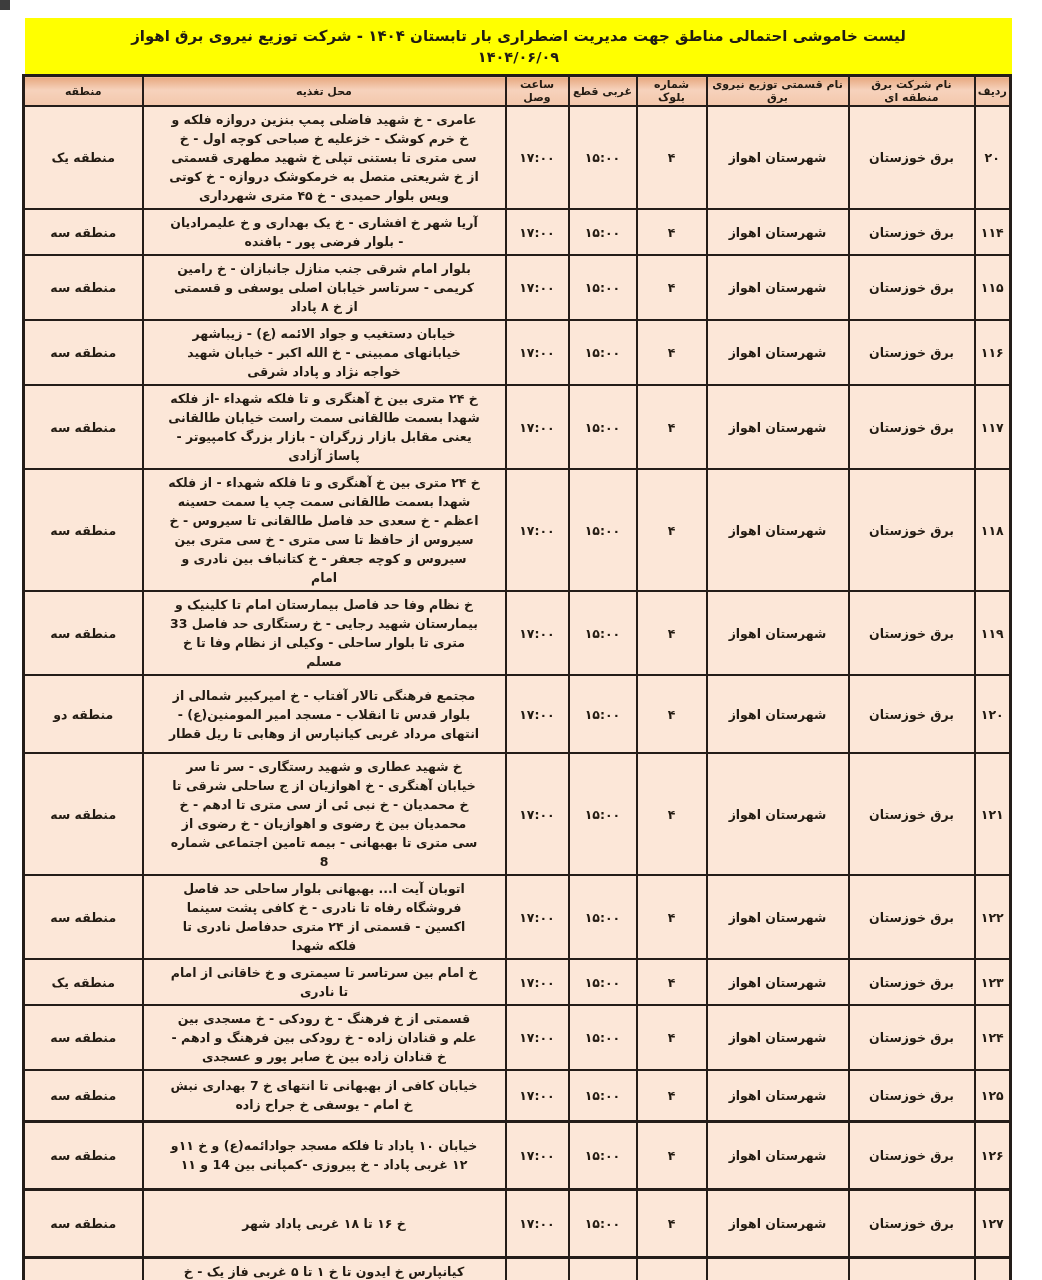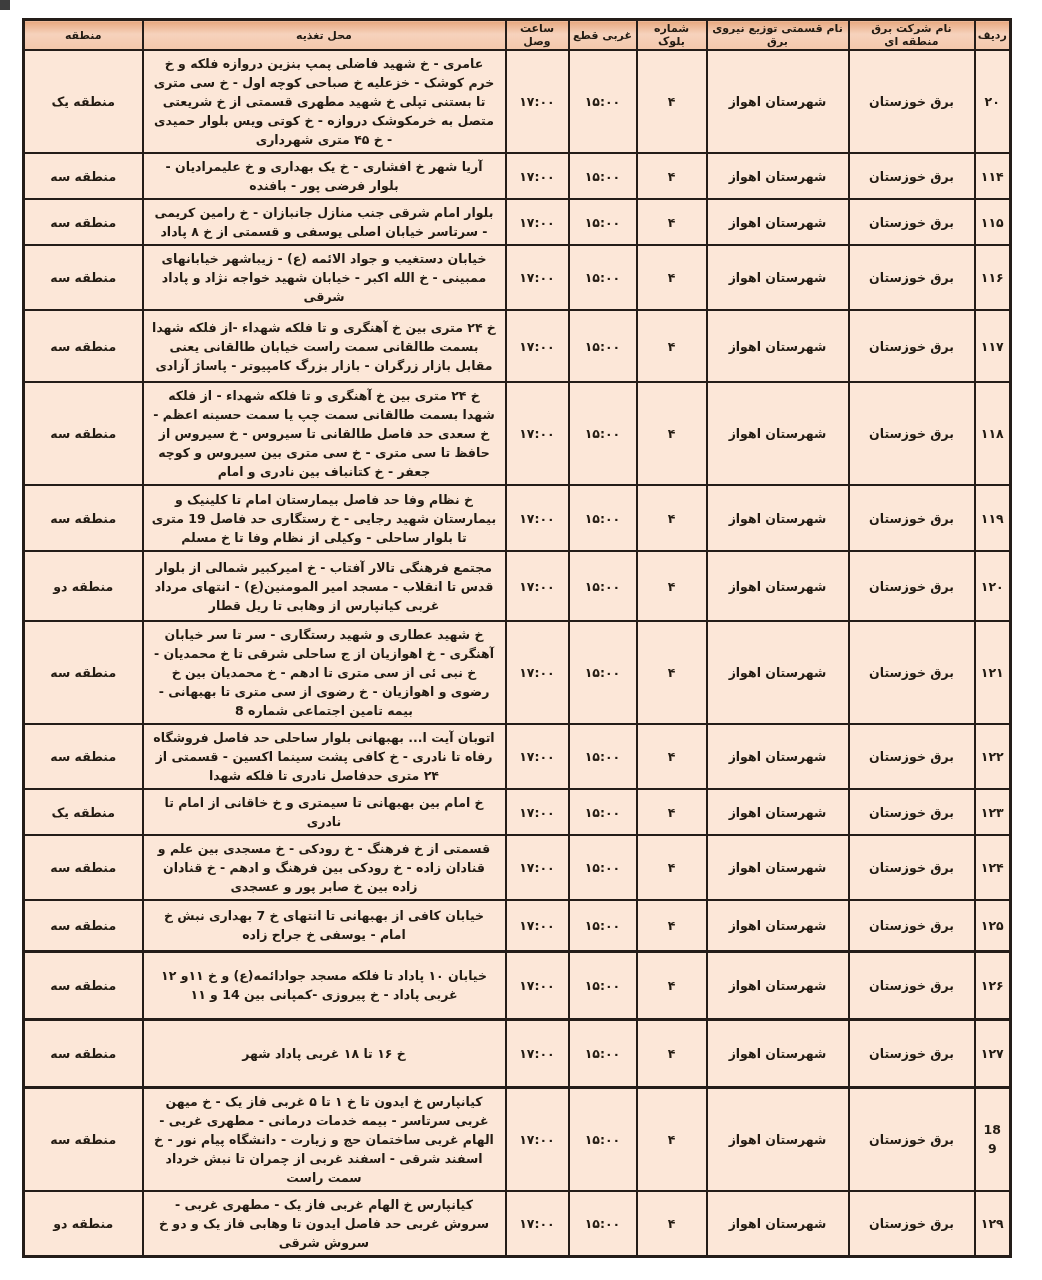--- a/index.html
+++ b/index.html
@@ -29,49 +29,53 @@
     padding:2px 4px;box-sizing:border-box;
     word-wrap:break-word;
   }
   .outage thead th{
     background:linear-gradient(180deg,#e7a87f 0%,#f6d2bc 45%,#f3c7ab 100%);
     height:24px;font-size:11px;padding:1px 2px;
   }
   .outage tbody td{
     background:#fce7d8;font-size:12.5px;line-height:19px;
   }
-  td.col-feeding_location{padding:3px 8px;text-align:center;}
+  td.col-feeding_location{padding:3px 24px;text-align:center;}
   
   .outage tbody tr:nth-child(1) td{height:92px}
   .outage tbody tr:nth-child(2) td{height:44px}
   .outage tbody tr:nth-child(3) td{height:42px}
   .outage tbody tr:nth-child(4) td{height:46px}
   .outage tbody tr:nth-child(5) td{height:72px}
   .outage tbody tr:nth-child(6) td{height:92px}
   .outage tbody tr:nth-child(7) td{height:66px}
-  .outage tbody tr:nth-child(8) td{height:70px}
+  .outage tbody tr:nth-child(8) td{height:78px}
   .outage tbody tr:nth-child(9) td{height:98px}
   .outage tbody tr:nth-child(10) td{height:64px}
   .outage tbody tr:nth-child(11) td{height:24px}
   .outage tbody tr:nth-child(12) td{height:62px}
   .outage tbody tr:nth-child(13) td{height:51px}
   .outage tbody tr:nth-child(14) td{height:68px}
   .outage tbody tr:nth-child(15) td{height:68px}
   .outage tbody tr:nth-child(16) td{height:95px}
   .outage tbody tr:nth-child(17) td{height:42px}
   .outage tbody tr:nth-child(14) td,
   .outage tbody tr:nth-child(15) td,
   .outage tbody tr:nth-child(16) td{border-top-width:3px;}
 </style>
 </head>
 <body>
 
 <div class="corner-artifact"></div>
 
 <div class="sheet">
+  <div class="title-band">
+    <div class="title-line1">لیست خاموشی احتمالی مناطق جهت مدیریت اضطراری بار تابستان ۱۴۰۴ - شرکت توزیع نیروی برق اهواز</div>
+    <div class="title-line2">۱۴۰۴/۰۶/۰۹</div>
+  </div>
 
   <table class="outage">
     <colgroup>
       <col style="width:36px">
       <col style="width:126px">
       <col style="width:142px">
       <col style="width:70px">
       <col style="width:68px">
       <col style="width:63px">
       <col style="width:363px">
@@ -150,21 +154,21 @@
           <td class="col-feeding_location">خ ۲۴ متری بین خ آهنگری و تا فلکه شهداء - از فلکه شهدا بسمت طالقانی سمت چپ  یا سمت حسینه اعظم - خ سعدی حد فاصل طالقانی تا سیروس - خ سیروس از حافظ تا سی متری - خ سی متری بین سیروس و کوچه جعفر - خ کتانباف بین نادری و امام</td>
           <td class="col-zone">منطقه سه</td>
         </tr>
         <tr>
           <td class="col-row_no">۱۱۹</td>
           <td class="col-regional_company">برق خوزستان</td>
           <td class="col-distribution_company">شهرستان اهواز</td>
           <td class="col-block_no">۴</td>
           <td class="col-cut_time">۱۵:۰۰</td>
           <td class="col-restore_time">۱۷:۰۰</td>
-          <td class="col-feeding_location">خ نظام وفا حد فاصل بیمارستان امام تا کلینیک و بیمارستان شهید رجایی - خ رستگاری حد فاصل 19 متری تا بلوار ساحلی - وکیلی از نظام وفا تا خ مسلم</td>
+          <td class="col-feeding_location">خ نظام وفا حد فاصل بیمارستان امام تا کلینیک و بیمارستان شهید رجایی - خ رستگاری حد فاصل 33 متری تا بلوار ساحلی - وکیلی از نظام وفا تا خ مسلم</td>
           <td class="col-zone">منطقه سه</td>
         </tr>
         <tr>
           <td class="col-row_no">۱۲۰</td>
           <td class="col-regional_company">برق خوزستان</td>
           <td class="col-distribution_company">شهرستان اهواز</td>
           <td class="col-block_no">۴</td>
           <td class="col-cut_time">۱۵:۰۰</td>
           <td class="col-restore_time">۱۷:۰۰</td>
           <td class="col-feeding_location">مجتمع فرهنگی تالار آفتاب - خ امیرکبیر شمالی از بلوار قدس تا انقلاب - مسجد امیر المومنین(ع) - انتهای مرداد غربی کیانپارس از وهابی تا ریل قطار</td>
@@ -190,21 +194,21 @@
           <td class="col-feeding_location">اتوبان آیت ا... بهبهانی بلوار ساحلی حد فاصل فروشگاه رفاه تا نادری - خ کافی پشت سینما اکسین - قسمتی از ۲۴ متری حدفاصل نادری تا فلکه شهدا</td>
           <td class="col-zone">منطقه سه</td>
         </tr>
         <tr>
           <td class="col-row_no">۱۲۳</td>
           <td class="col-regional_company">برق خوزستان</td>
           <td class="col-distribution_company">شهرستان اهواز</td>
           <td class="col-block_no">۴</td>
           <td class="col-cut_time">۱۵:۰۰</td>
           <td class="col-restore_time">۱۷:۰۰</td>
-          <td class="col-feeding_location">خ امام بین بهبهانی تا سیمتری و خ خاقانی از امام تا نادری</td>
+          <td class="col-feeding_location">خ امام بین سرتاسر تا سیمتری و خ خاقانی از امام تا نادری</td>
           <td class="col-zone">منطقه یک</td>
         </tr>
         <tr>
           <td class="col-row_no">۱۲۴</td>
           <td class="col-regional_company">برق خوزستان</td>
           <td class="col-distribution_company">شهرستان اهواز</td>
           <td class="col-block_no">۴</td>
           <td class="col-cut_time">۱۵:۰۰</td>
           <td class="col-restore_time">۱۷:۰۰</td>
           <td class="col-feeding_location">قسمتی از خ فرهنگ - خ رودکی - خ مسجدی بین علم و قنادان زاده - خ رودکی بین فرهنگ و ادهم - خ قنادان زاده بین خ صابر پور و عسجدی</td>

